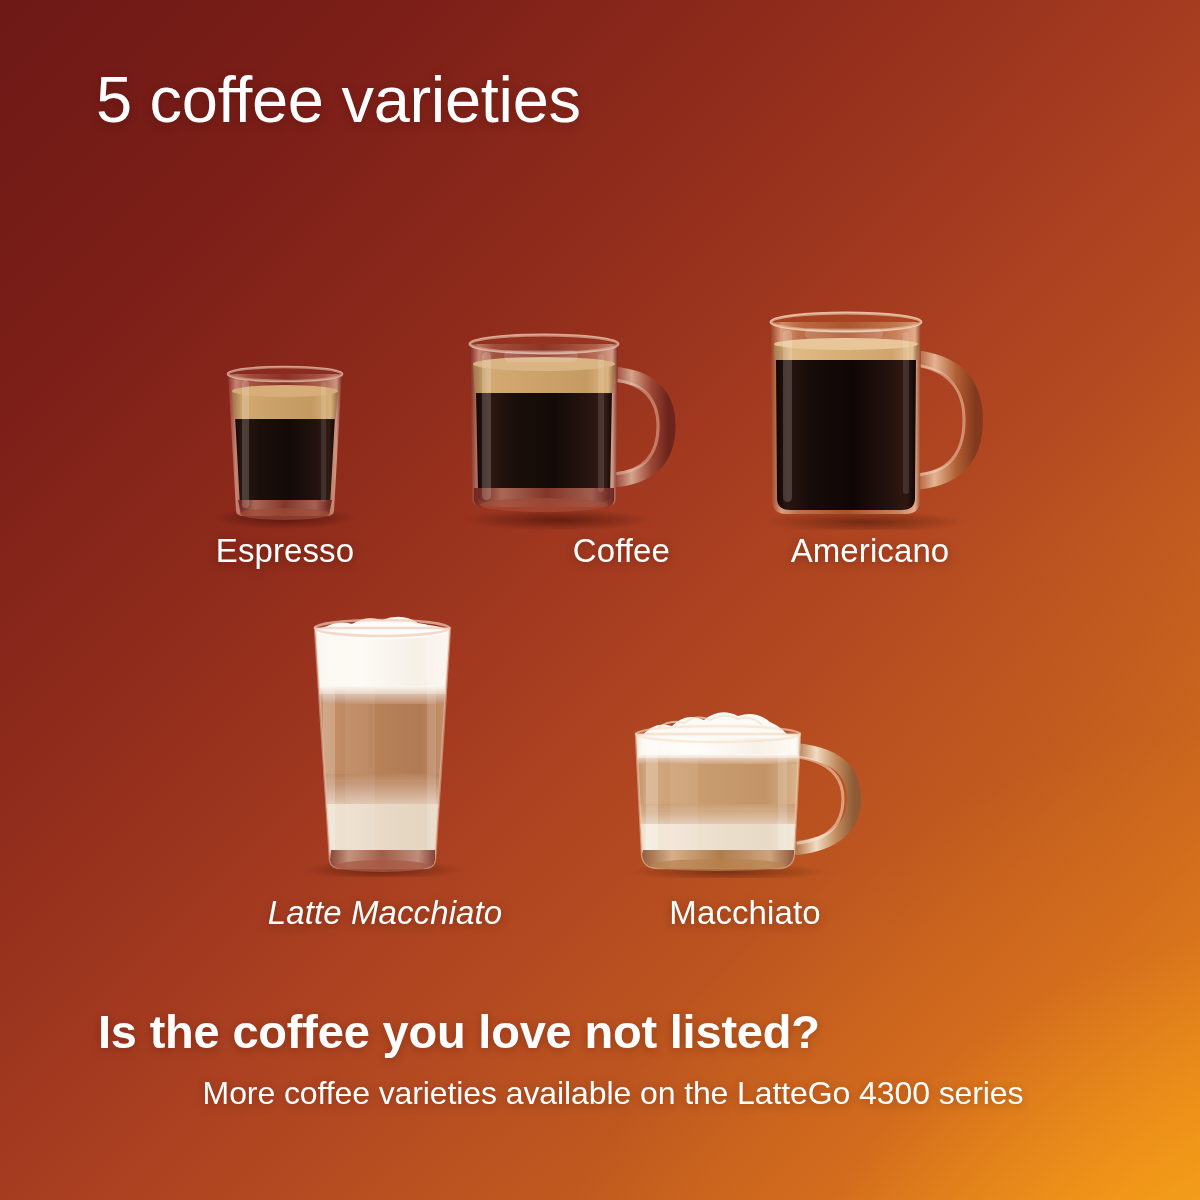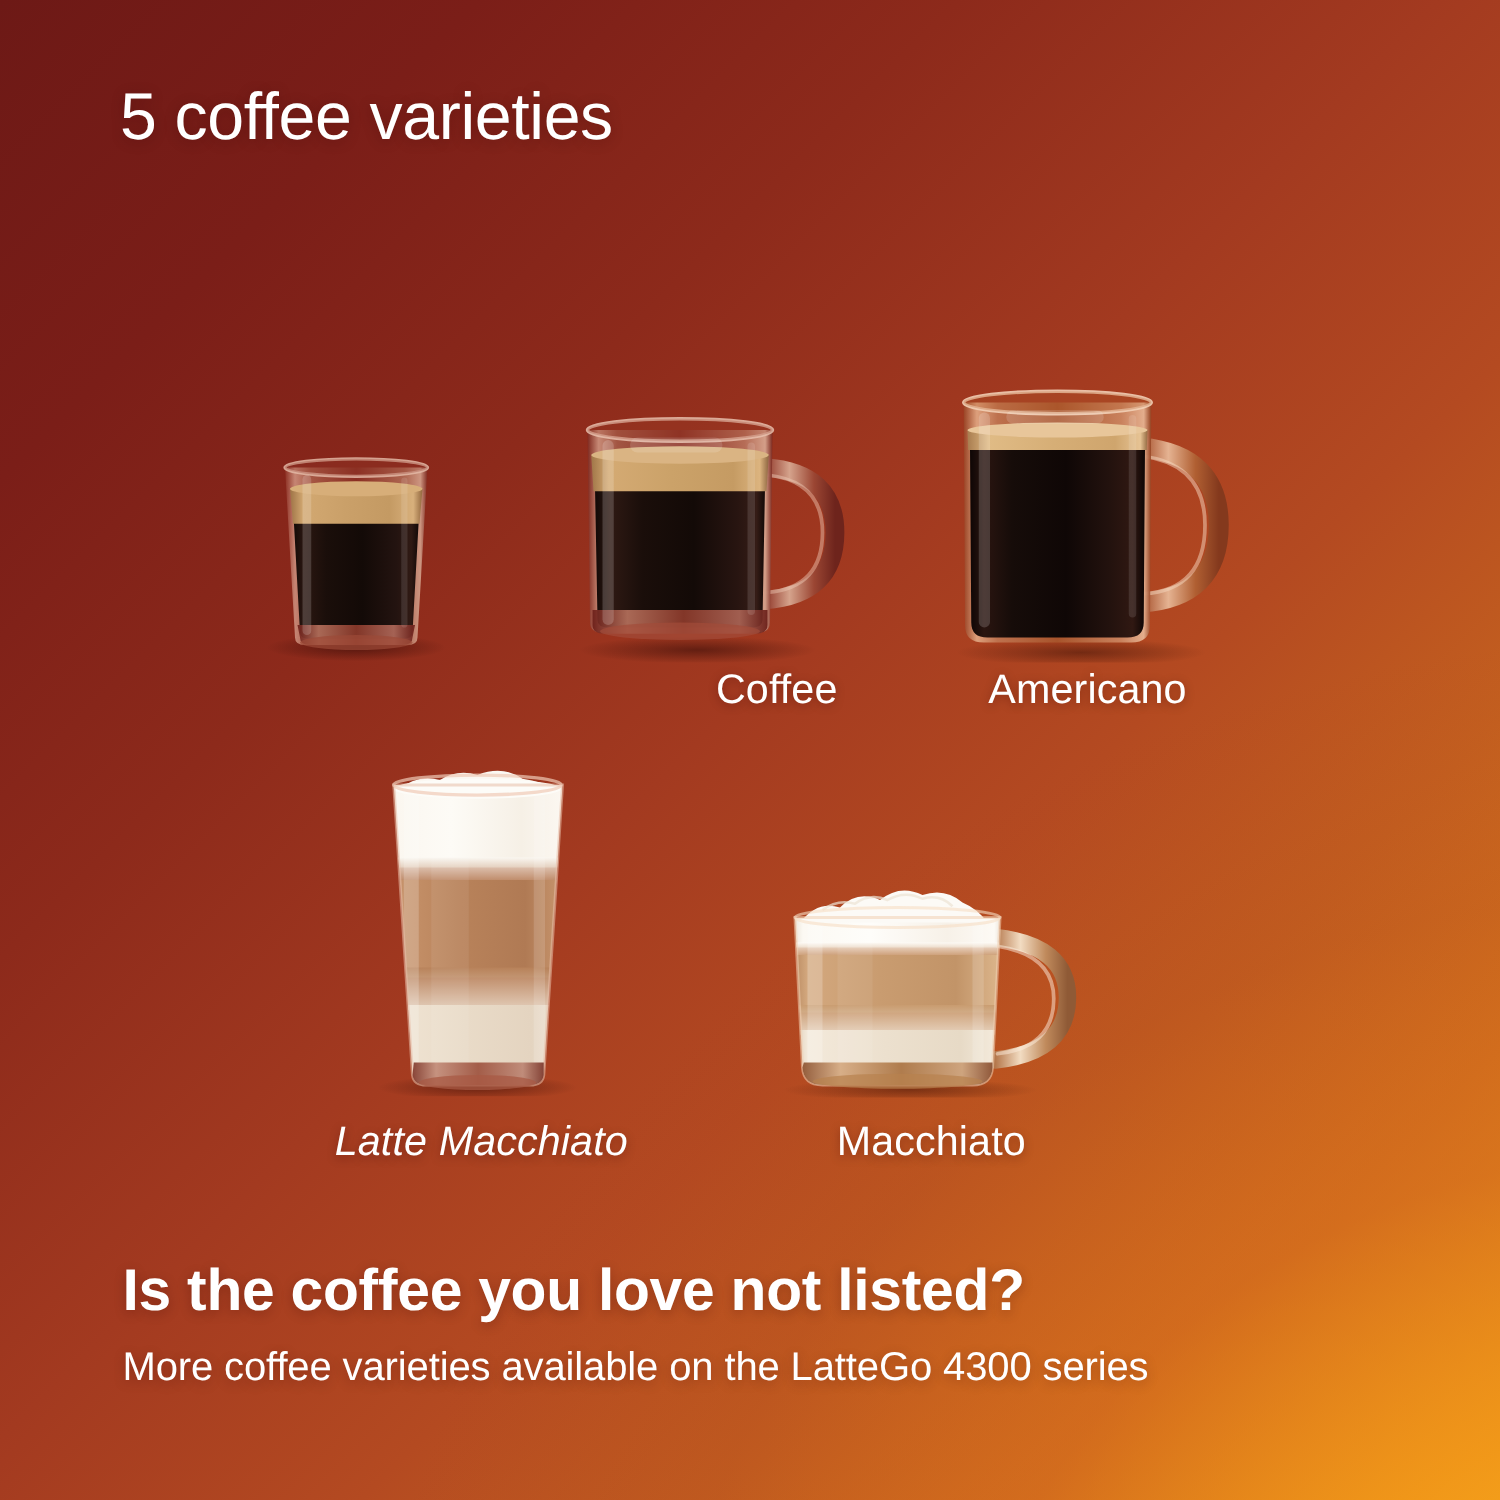--- a/index.html
+++ b/index.html
@@ -27,21 +27,21 @@
     position: absolute;
     left: 96px;
     top: 66px;
     width: 1020px;
     color: #ffffff;
     line-height: 1.06;
     text-shadow: 0 2px 10px rgba(60,10,5,0.30);
   }
   .headline .ln1 {
     display: block;
-    font-size: 53px;
+    font-size: 65px;
     font-weight: 400;
     letter-spacing: -0.3px;
   }
   .headline .ln2 {
     display: block;
     font-size: 76px;
     font-weight: 700;
     letter-spacing: -0.5px;
     margin-top: 6px;
   }
@@ -62,20 +62,21 @@
     letter-spacing: -0.2px;
     line-height: 1.2;
   }
   .footer .fl2 {
     display: block;
     font-size: 32px;
     font-weight: 400;
     letter-spacing: -0.1px;
     margin-top: 14px;
     line-height: 1.2;
+    text-align: center;
   }
 
   
   .drink {
     position: absolute;
   }
   .drink .art {
     position: absolute;
     left: 0;
     top: 0;
@@ -170,20 +171,21 @@
       <ellipse cx="105" cy="14" rx="57" ry="7" fill="none" stroke="#e3b9a6" stroke-width="2.6" opacity="0.85"></ellipse>
       <ellipse cx="105" cy="14" rx="57" ry="7" fill="#93392a" opacity="0.30"></ellipse>
 
       <path d="M58 140 L152 140 L150 150 Q150 156 142 156 L68 156 Q60 156 60 150 Z" fill="url(#espBase)" opacity="0.92"></path>
       <ellipse cx="105" cy="154" rx="45" ry="6" fill="#9d4a38" opacity="0.7"></ellipse>
 
       <rect x="62" y="20" width="7" height="128" rx="3.5" fill="#ffffff" opacity="0.17"></rect>
       <rect x="141" y="22" width="5" height="120" rx="2.5" fill="#ffffff" opacity="0.11"></rect>
     </svg>
   </div>
+  <div class="caption" id="cap-espresso">Espresso</div>
 
   <div class="drink" id="drink-coffee">
     <svg class="art" width="260" height="200" viewBox="0 0 260 200">
       <defs>
         <linearGradient id="cofGlass" x1="0" y1="0" x2="1" y2="0">
           <stop offset="0%" stop-color="#7f2a20"></stop>
           <stop offset="6%" stop-color="#c98d79"></stop>
           <stop offset="16%" stop-color="#a35744"></stop>
           <stop offset="50%" stop-color="#8b3024"></stop>
           <stop offset="85%" stop-color="#b76f59"></stop>

